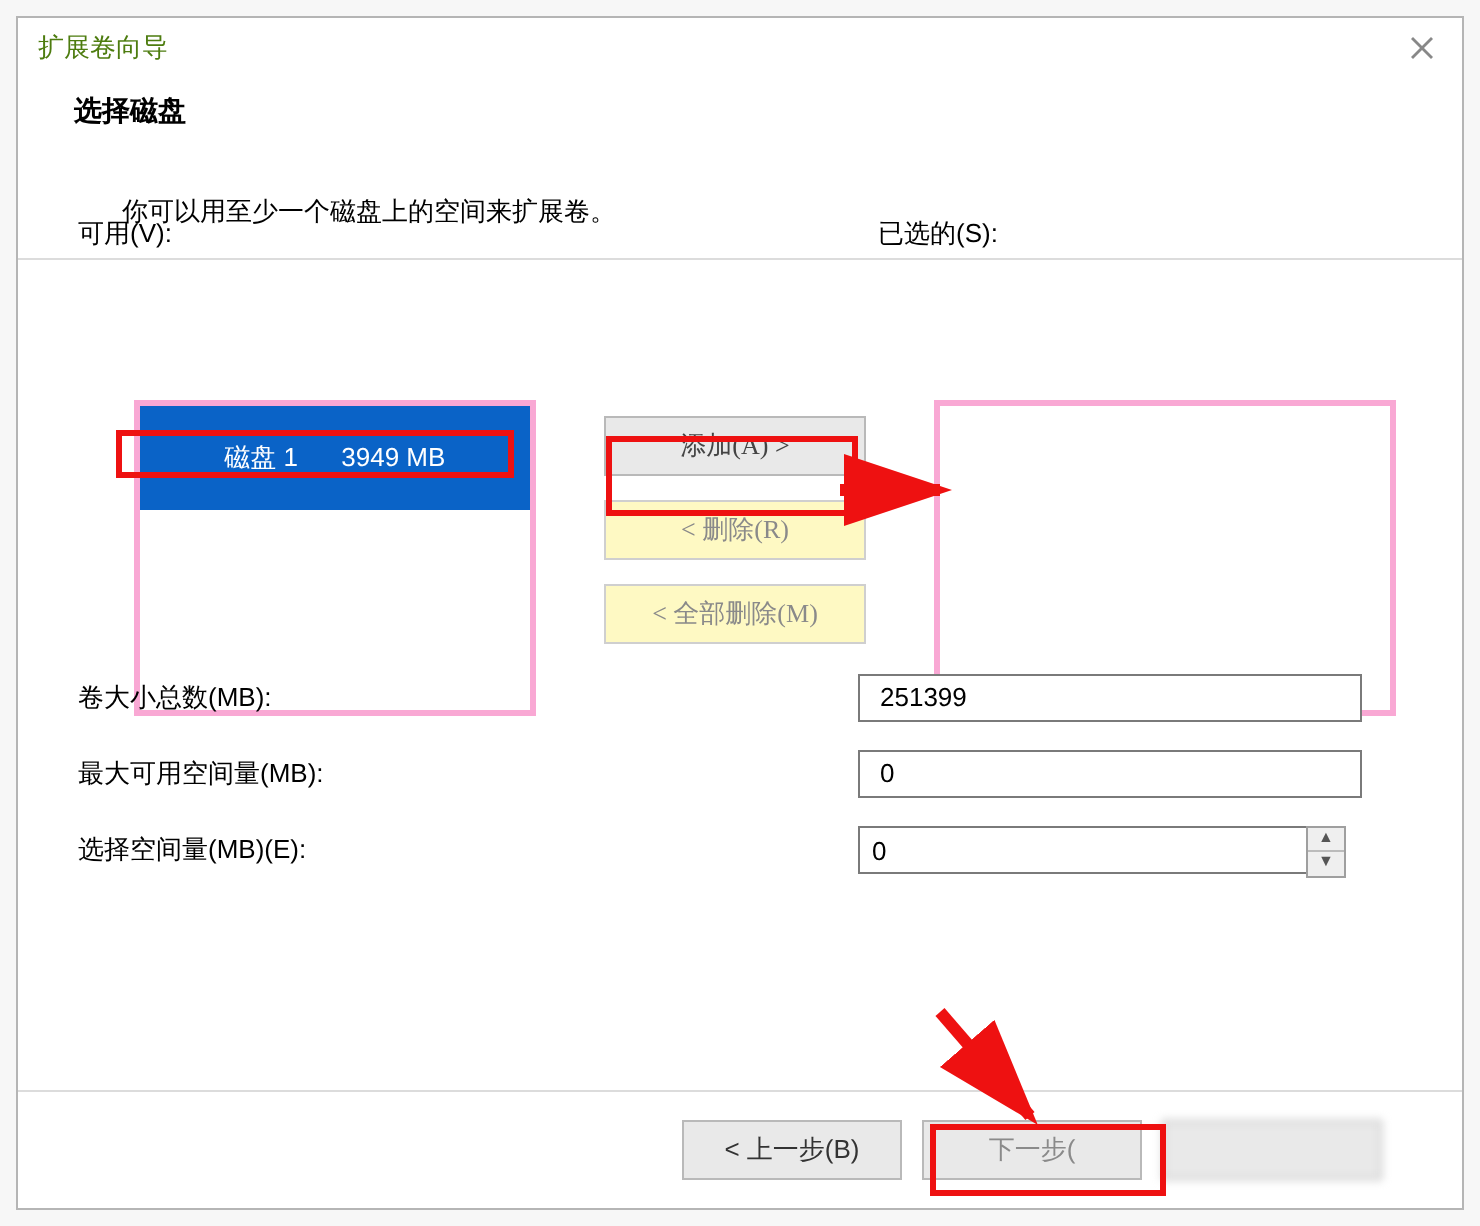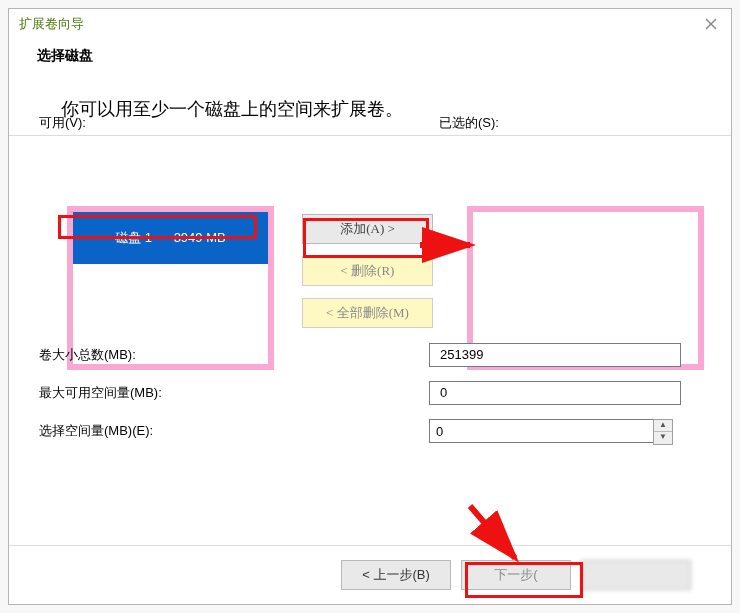--- a/index.html
+++ b/index.html
@@ -30,36 +30,36 @@
   }
   .titlebar .close{
     position:absolute;right:10px;top:5px;
     width:20px;height:20px;color:#888;
   }
   .titlebar .close svg{width:14px;height:14px;display:block;margin:3px auto;}
   .header{
     padding:8px 28px 14px 28px;
   }
   .header .h1{font-weight:bold;font-size:14px;margin-bottom:4px;}
-  .header .sub{font-size:18px;padding-left:24px;margin-top:32px;}
+  .header .sub{font-size:13px;padding-left:24px;margin-top:32px;}
 
   .body{
     border-top:1px solid #dcdcdc;
     padding:70px 28px 10px 28px;
     position:relative;
     height:calc(100% - 30px - 68px - 58px);
   }
 
   .cols{position:relative;height:180px;}
   .col-label{font-size:13px;margin-bottom:6px;}
   .avail-label{position:absolute;left:30px;top:-22px;}
   .sel-label  {position:absolute;left:430px;top:-22px;}
 
   .listbox{
-    position:absolute;border:6px solid #f9a8d4;background:#fff;
+    position:absolute;border:3px solid #f9a8d4;background:#fff;
     overflow:hidden;
   }
   .listbox.avail{left:30px;top:0;width:195px;height:152px;}
   .listbox.sel  {left:430px;top:0;width:225px;height:152px;}
   .list-item{
     background:#0a63c7;color:#fff;
     padding:2px 6px;font-size:13px;white-space:pre;
   }
 
   .mid-btns{position:absolute;left:265px;top:8px;width:135px;}

